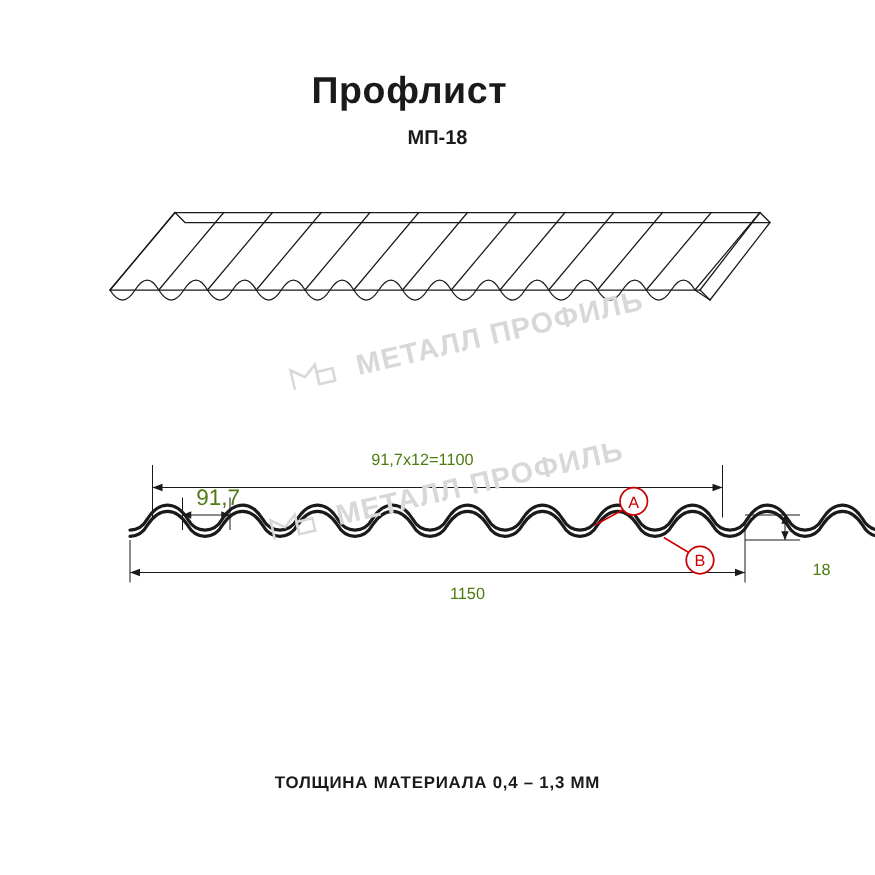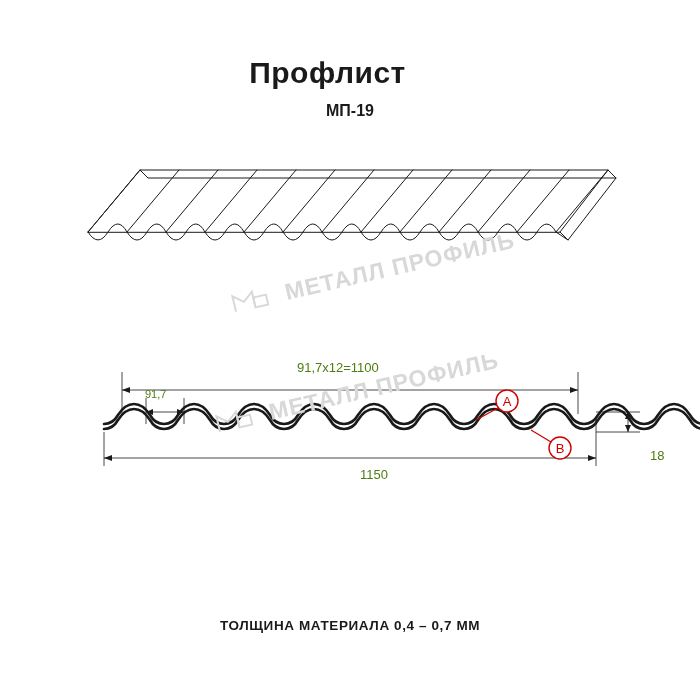--- a/index.html
+++ b/index.html
@@ -70,38 +70,39 @@
     vertical-align: middle;
     margin-right: 8px;
   }
   .label {
     position: absolute;
     font-size: 13px;
     color: #4d7c0f;
     white-space: nowrap;
   }
   .label-small {
-    font-size: 11px;
+    font-size: 18px;
+    margin-left: 12px;
   }
   .callout-letter {
     position: absolute;
     font-size: 13px;
     color: #cc0000;
     font-weight: normal;
     text-align: center;
     width: 20px;
   }
 </style>
 </head>
 <body>
 
 <div class="page">
 
   <div class="title">Профлист</div>
-  <div class="subtitle">МП-19</div>
+  <div class="subtitle">МП-18</div>
 
   <svg class="svg-layer" width="700" height="700" viewBox="0 0 700 700">
     <g fill="none" stroke="#1a1a1a" stroke-width="1" stroke-linejoin="round" stroke-linecap="round">
 
       <path d="M88 232 L140 170 L608 170 L560 232 Z" fill="#ffffff" stroke="#1a1a1a"></path>
 
       <g stroke="#1a1a1a" stroke-width="1">
         <path d="M140 170 L88 232"></path>
         <path d="M179 170 L127 232"></path>
         <path d="M218 170 L166 232"></path>
@@ -224,15 +225,15 @@
   <div class="wm wm2">
     <span class="wm-mark">
       <svg width="40" height="26" viewBox="0 0 40 26" fill="none" stroke="#d8d8d8" stroke-width="2">
         <path d="M3 22 L3 6 L13 14 L23 6 L23 22"></path>
         <path d="M23 12 L36 12 L36 22 L23 22 Z"></path>
       </svg>
     </span>
     <span>МЕТАЛЛ ПРОФИЛЬ</span>
   </div>
 
-  <div class="footer-note">ТОЛЩИНА МАТЕРИАЛА 0,4 – 0,7 ММ</div>
+  <div class="footer-note">ТОЛЩИНА МАТЕРИАЛА 0,4 – 1,3 ММ</div>
 
 </div>
 
 </body></html>

